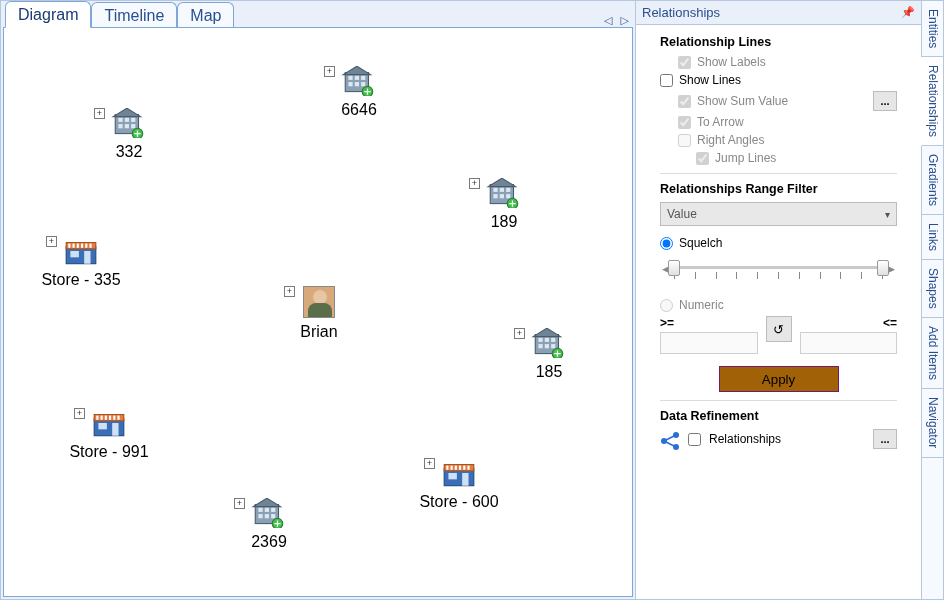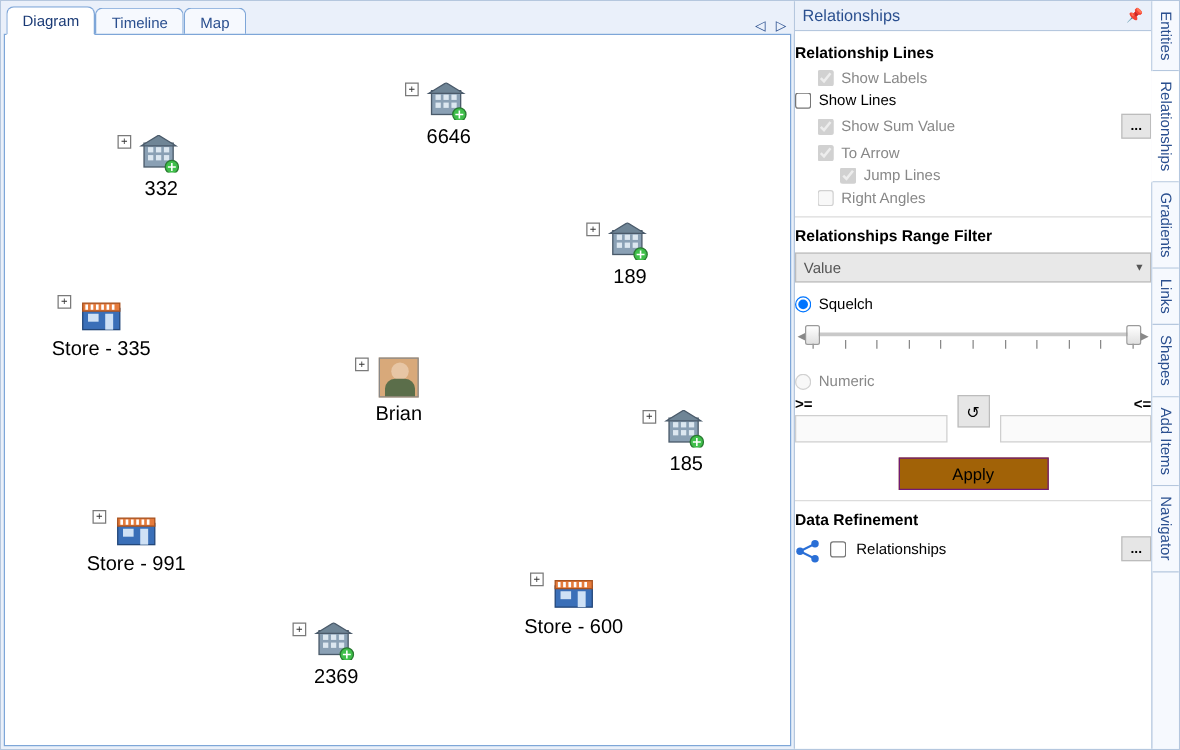--- a/index.html
+++ b/index.html
@@ -37,21 +37,21 @@
 .tab {
   padding: 4px 12px 3px 12px;
   margin-right: 0px;
   border: 1px solid #7ea6d8;
   border-bottom: none;
   border-top-left-radius: 6px;
   border-top-right-radius: 6px;
   background: #f6f9fe;
   color: #2a4f8f;
   cursor: pointer;
-  font-size: 12px;
+  font-size: 16px;
   position: relative;
   top: 1px;
 }
 .tab.active {
   background: #fff;
   color: #1a3a75;
   font-weight: 400;
   z-index: 2;
   border-bottom: 1px solid #fff;
 }
@@ -149,21 +149,21 @@
 }
 .panel-header .pin {
   margin-left: auto;
   color: #2a4f8f;
   font-size: 11px;
   cursor: pointer;
 }
 .panel-body {
   flex: 1;
   background: #fff;
-  padding: 6px 0;
+  padding: 6px 24px;
   overflow-y: auto;
   font-size: 12px;
 }
 .section-title {
   font-weight: bold;
   font-size: 12.5px;
   margin: 4px 0 6px 0;
 }
 .cb-row {
   display: flex;
@@ -414,27 +414,27 @@
         </div>
         <div class="cb-row indent-1 disabled-text">
           <input type="checkbox" checked="" disabled="" style="">
           <span>Show Sum Value</span>
           <button class="ellipsis-btn">...</button>
         </div>
         <div class="cb-row indent-1 disabled-text">
           <input type="checkbox" checked="" disabled="" style="">
           <span>To Arrow</span>
         </div>
+        <div class="cb-row indent-1">
+          <input type="checkbox" disabled="" style="">
+          <span class="disabled-text">Right Angles</span>
+        </div>
         <div class="cb-row indent-2 disabled-text">
           <input type="checkbox" checked="" disabled="" style="">
           <span>Jump Lines</span>
-        </div>
-        <div class="cb-row indent-1">
-          <input type="checkbox" disabled="" style="">
-          <span class="disabled-text">Right Angles</span>
         </div>
 
         <hr class="hr">
 
         <div class="section-title">Relationships Range Filter</div>
         <div class="dropdown">
           <span>Value</span>
           <span class="caret">▾</span>
         </div>
 

